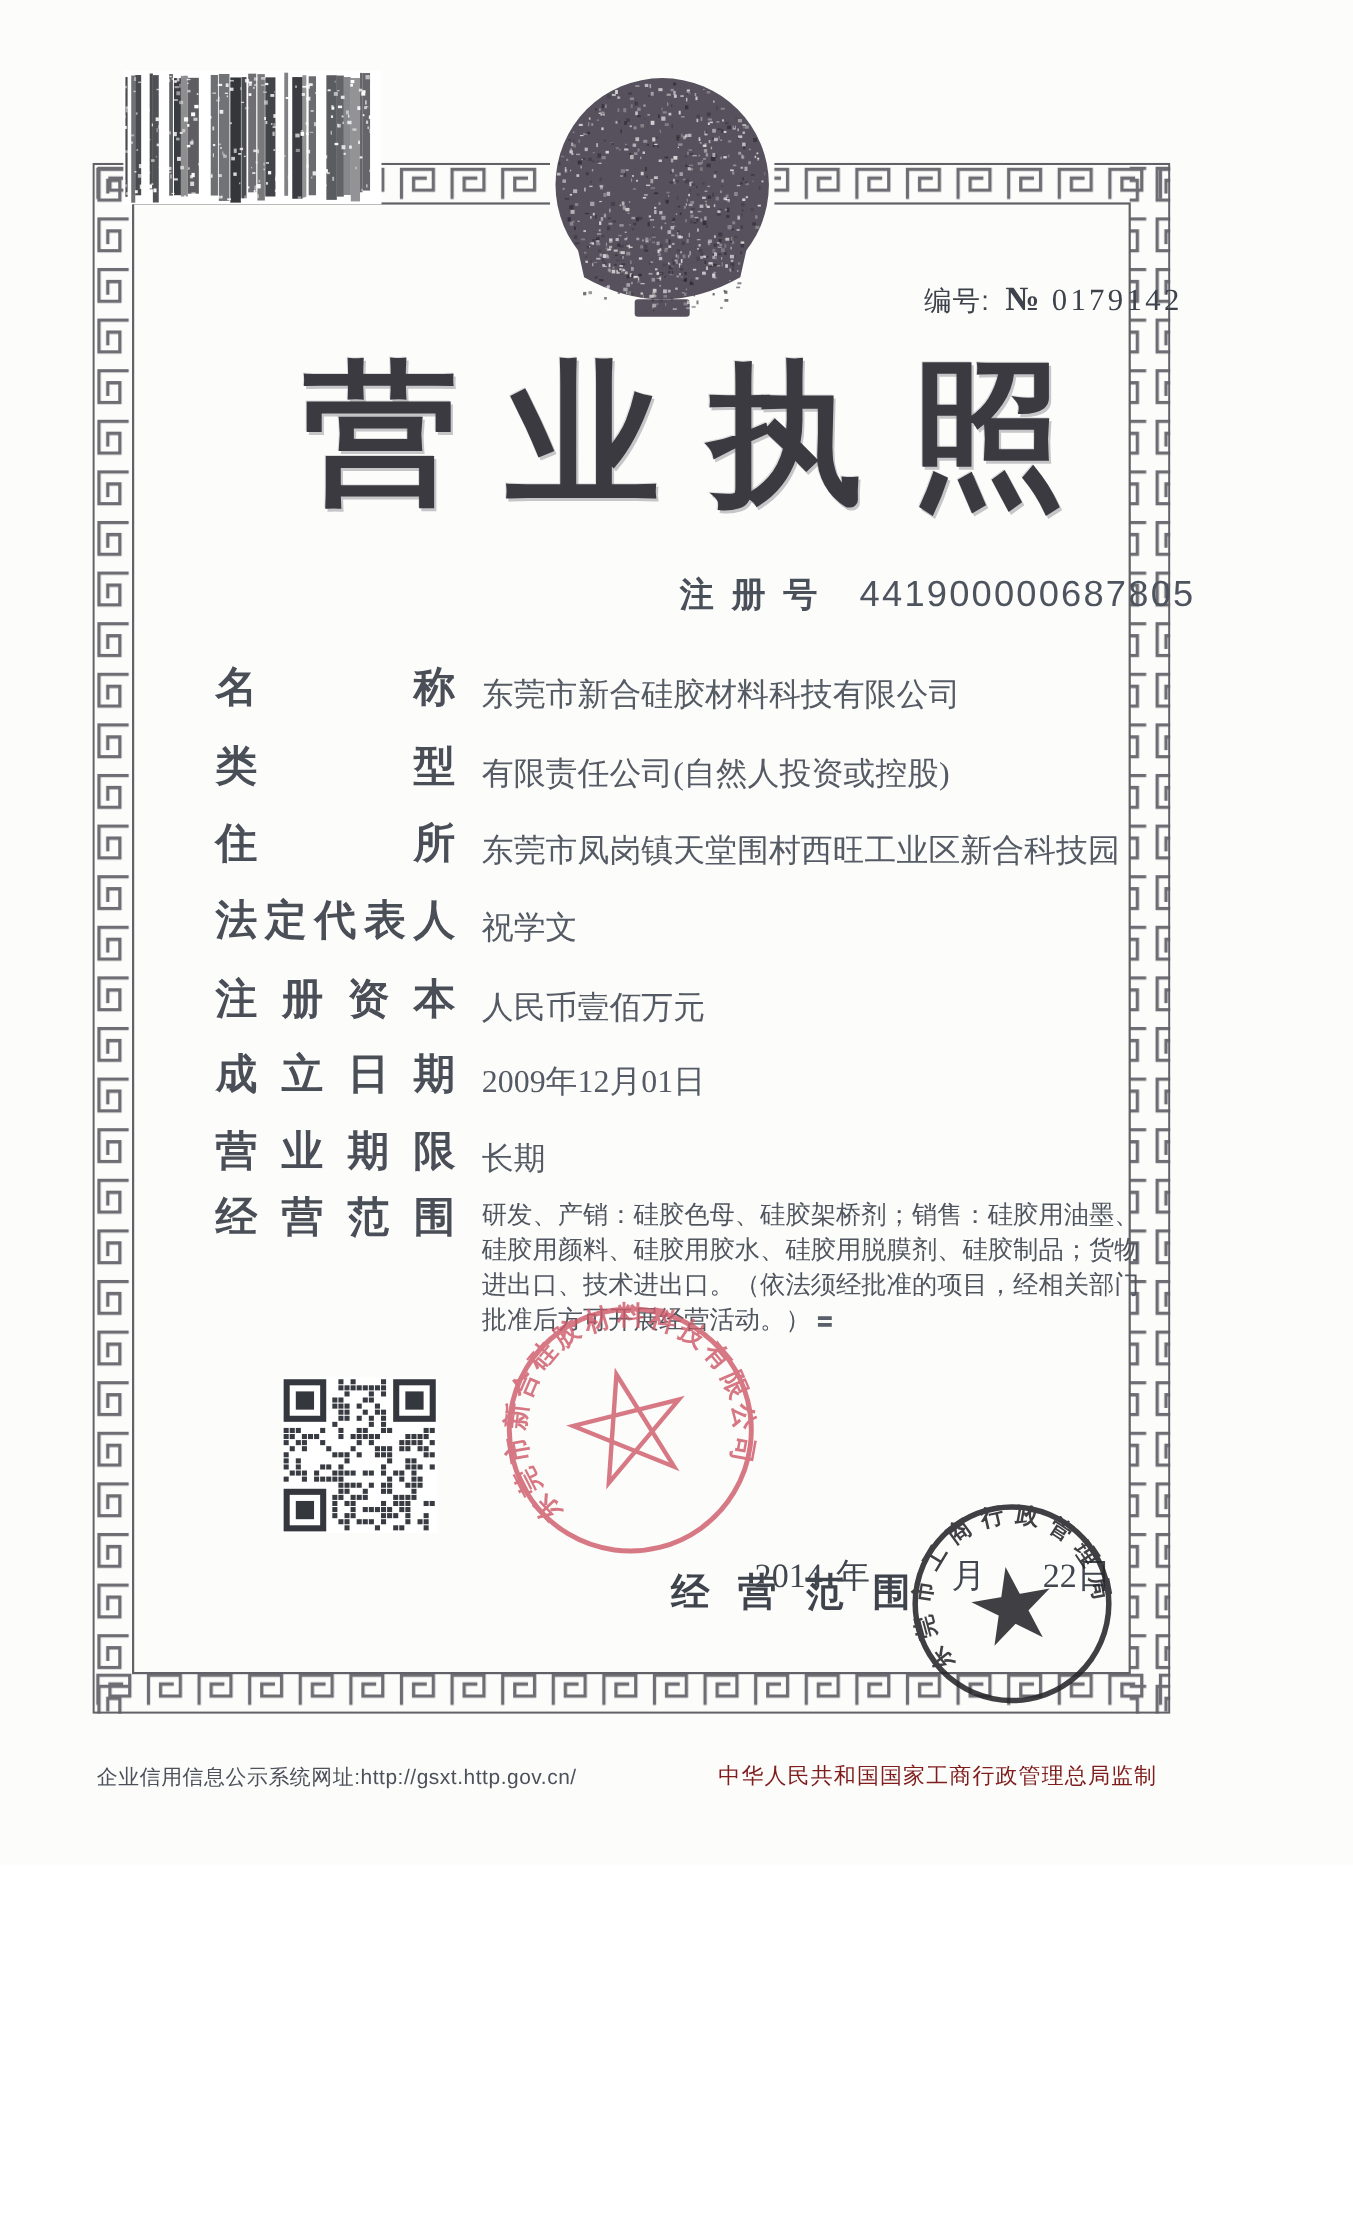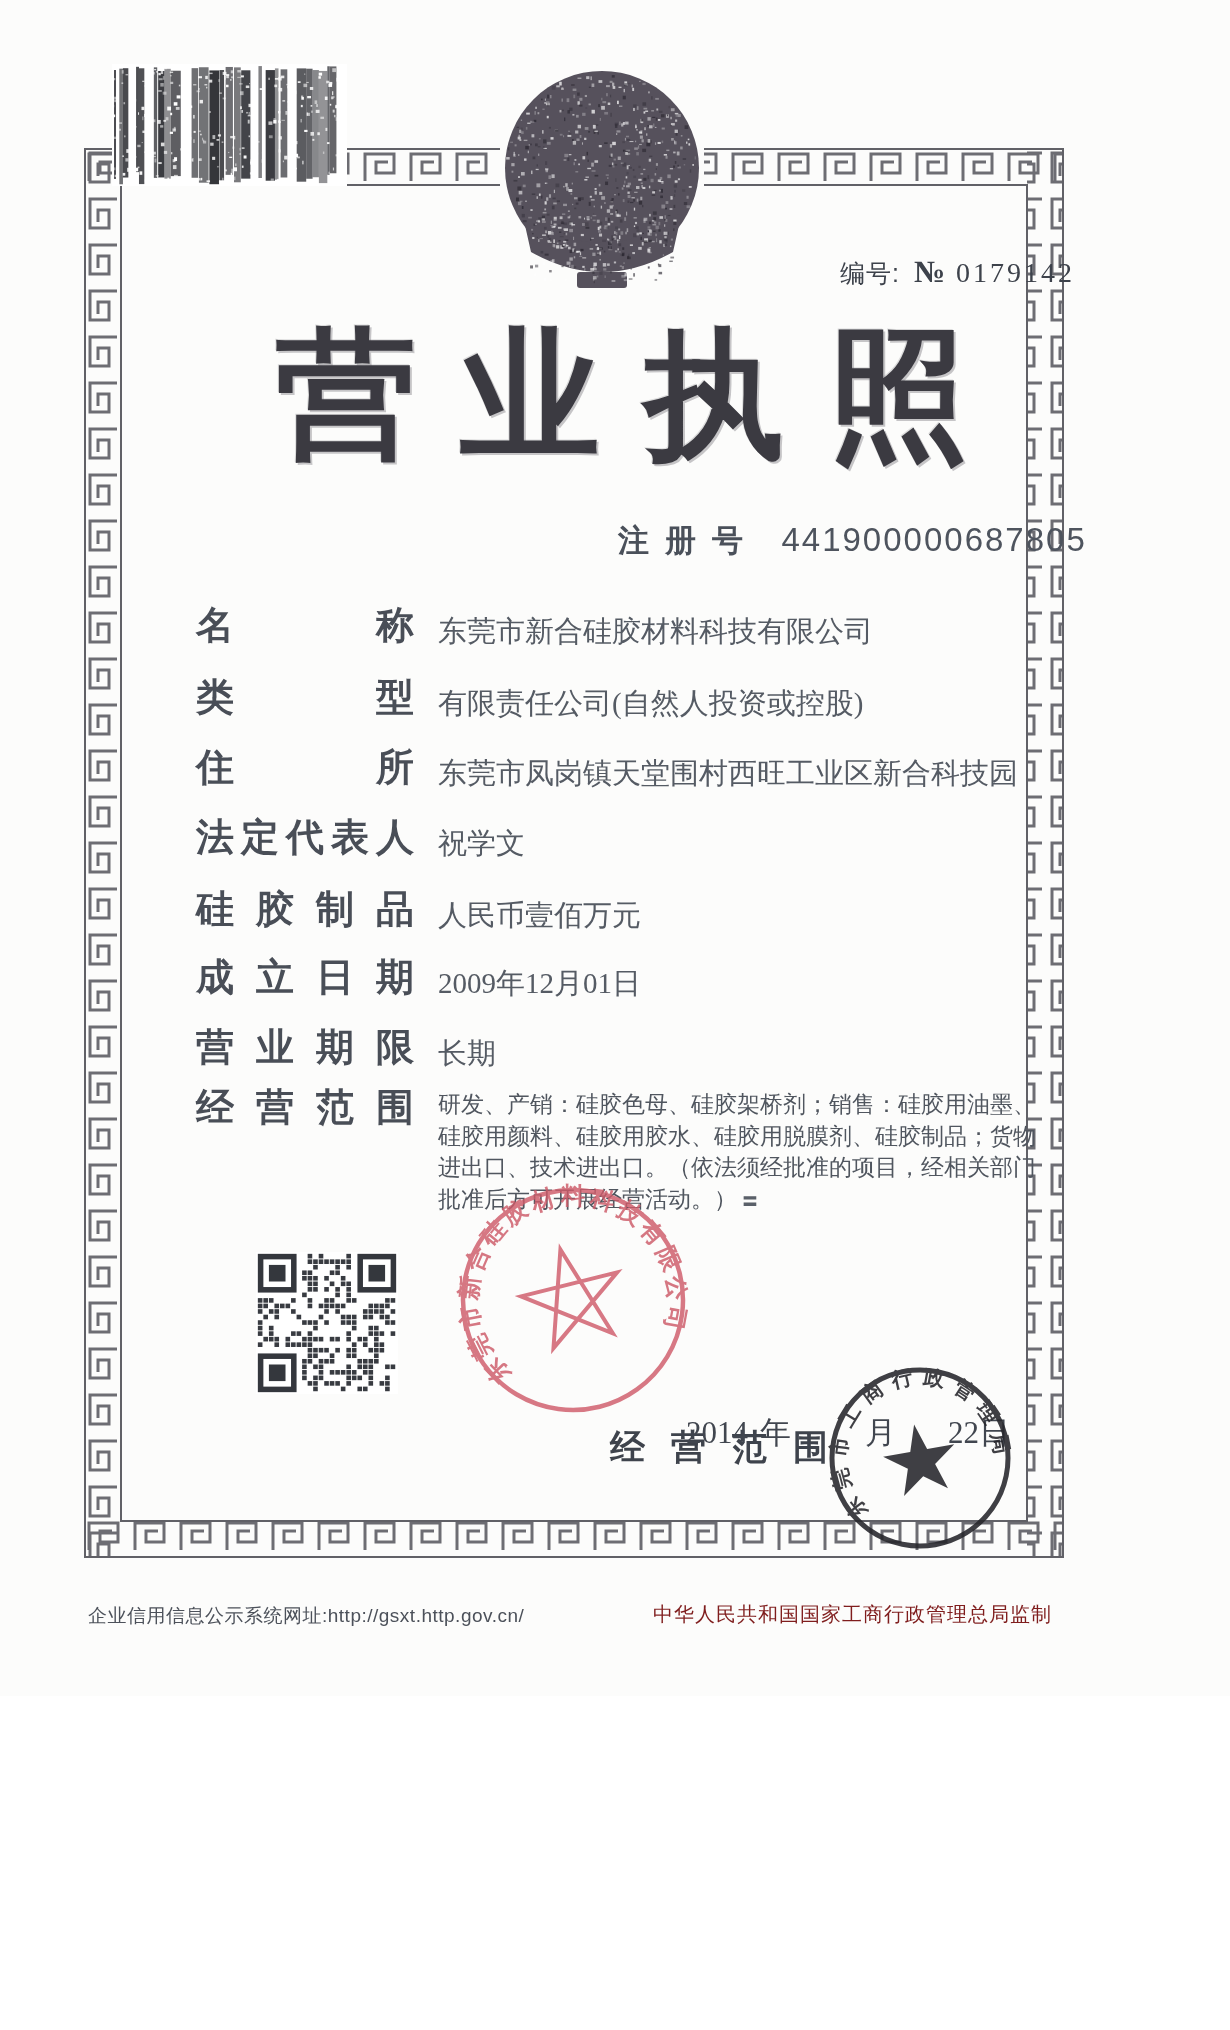--- a/index.html
+++ b/index.html
@@ -1150,21 +1150,21 @@
   </div>
   <div class="row" style="top:816px">
     <div class="flabel">法定代表人</div>
     <div class="fvalue">祝学文</div>
   </div>
   <div class="row" style="top:746px">
     <div class="flabel">住所</div>
     <div class="fvalue">东莞市凤岗镇天堂围村西旺工业区新合科技园</div>
   </div>
   <div class="row" style="top:888px">
-    <div class="flabel">硅胶制品</div>
+    <div class="flabel">注册资本</div>
     <div class="fvalue">人民币壹佰万元</div>
   </div>
   <div class="row" style="top:956px">
     <div class="flabel">成立日期</div>
     <div class="fvalue">2009年12月01日</div>
   </div>
   <div class="row" style="top:1026px">
     <div class="flabel">营业期限</div>
     <div class="fvalue">长期</div>
   </div>

